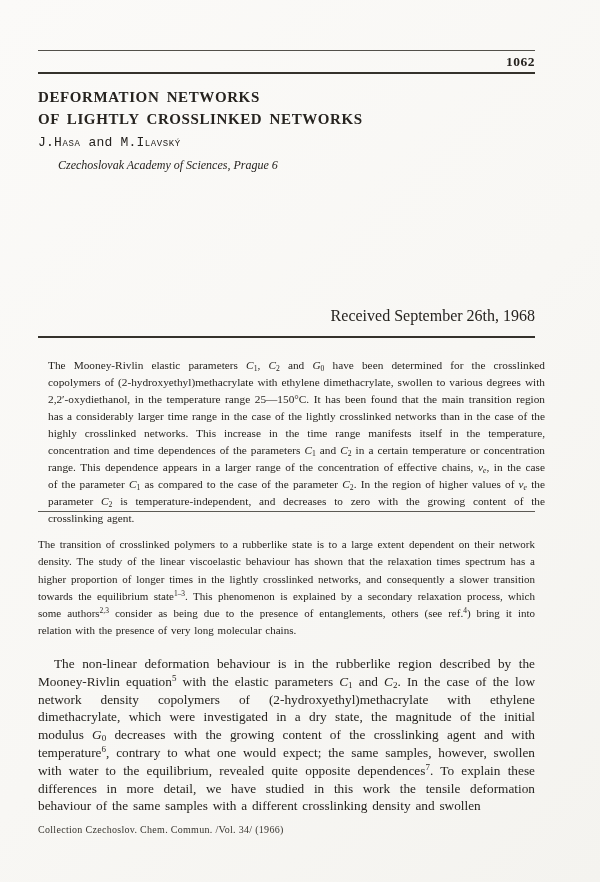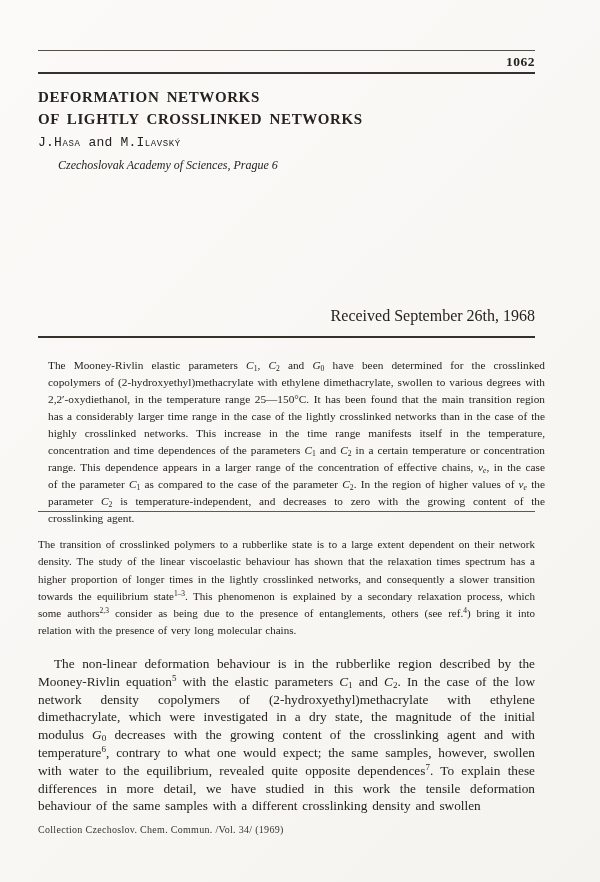--- a/index.html
+++ b/index.html
@@ -148,15 +148,15 @@
   <div class="rule rule-abs-top"></div>
 
   <p class="abstract"><span>The Mooney-Rivlin elastic parameters </span><span class="it">C</span><sub>1</sub><span>, </span><span class="it">C</span><sub>2</sub><span> and </span><span class="it">G</span><sub>0</sub><span> have been determined for the crosslinked copolymers of (2-hydroxyethyl)methacrylate with ethylene dimethacrylate, swollen to various degrees with 2,2′-oxydiethanol, in the temperature range 25—150°C. It has been found that the main transition region has a considerably larger time range in the case of the lightly crosslinked networks than in the case of the highly crosslinked networks. This increase in the time range manifests itself in the temperature, concentration and time dependences of the parameters </span><span class="it">C</span><sub>1</sub><span> and </span><span class="it">C</span><sub>2</sub><span> in a certain temperature or concentration range. This dependence appears in a larger range of the concentration of effective chains, </span><span class="it">v</span><sub class="it">e</sub><span>, in the case of the parameter </span><span class="it">C</span><sub>1</sub><span> as compared to the case of the parameter </span><span class="it">C</span><sub>2</sub><span>. In the region of higher values of </span><span class="it">v</span><sub class="it">e</sub><span> the parameter </span><span class="it">C</span><sub>2</sub><span> is temperature-independent, and decreases to zero with the growing content of the crosslinking agent.</span></p>
 
   <div class="rule rule-abs-bot"></div>
 
   <p class="intro"><span>The transition of crosslinked polymers to a rubberlike state is to a large extent dependent on their network density. The study of the linear viscoelastic behaviour has shown that the relaxation times spectrum has a higher proportion of longer times in the lightly crosslinked networks, and consequently a slower transition towards the equilibrium state</span><sup>1–3</sup><span>. This phenomenon is explained by a secondary relaxation process, which some authors</span><sup>2,3</sup><span> consider as being due to the presence of entanglements, others (see ref.</span><sup>4</sup><span>) bring it into relation with the presence of very long molecular chains.</span></p>
 
   <p class="body-par"><span>The non-linear deformation behaviour is in the rubberlike region described by the Mooney-Rivlin equation</span><sup>5</sup><span> with the elastic parameters </span><span class="it">C</span><sub>1</sub><span> and </span><span class="it">C</span><sub>2</sub><span>. In the case of the low network density copolymers of (2-hydroxyethyl)methacrylate with ethylene dimethacrylate, which were investigated in a dry state, the magnitude of the initial modulus </span><span class="it">G</span><sub>0</sub><span> decreases with the growing content of the crosslinking agent and with temperature</span><sup>6</sup><span>, contrary to what one would expect; the same samples, however, swollen with water to the equilibrium, revealed quite opposite dependences</span><sup>7</sup><span>. To explain these differences in more detail, we have studied in this work the tensile deformation behaviour of the same samples with a different crosslinking density and swollen</span></p>
 
-  <div class="footer">Collection Czechoslov. Chem. Commun. /Vol. 34/ (1969)</div>
+  <div class="footer">Collection Czechoslov. Chem. Commun. /Vol. 34/ (1966)</div>
 
 </div>
 
 </body></html>

